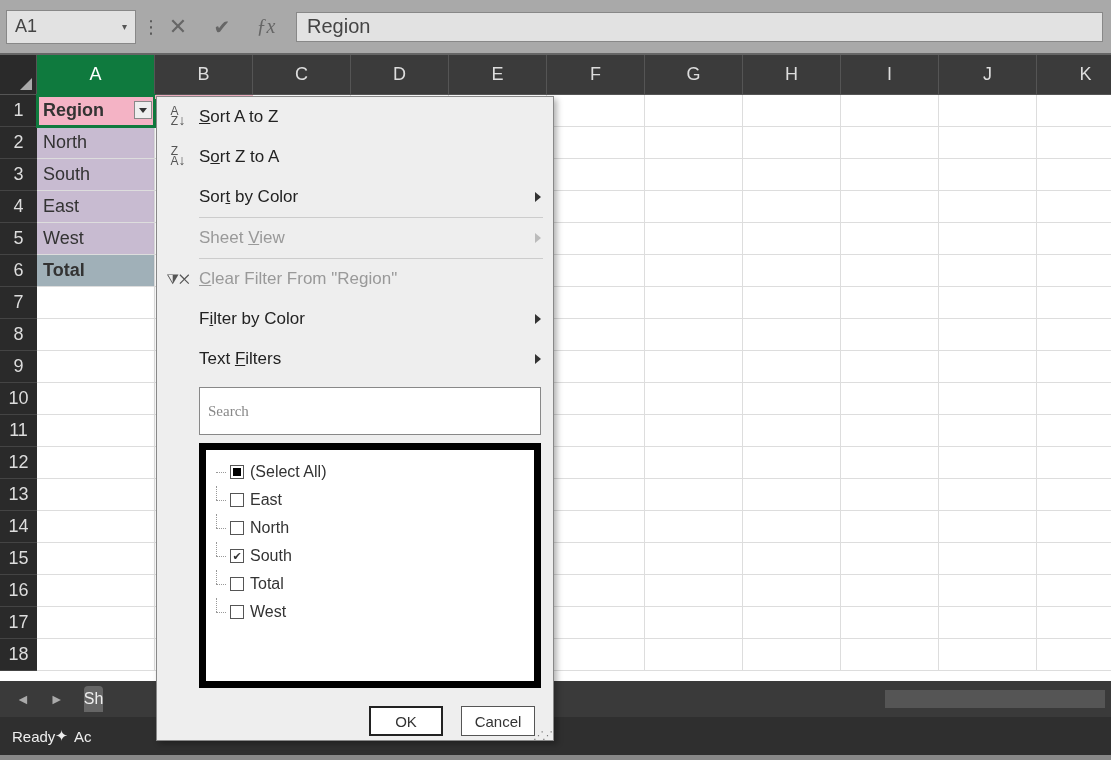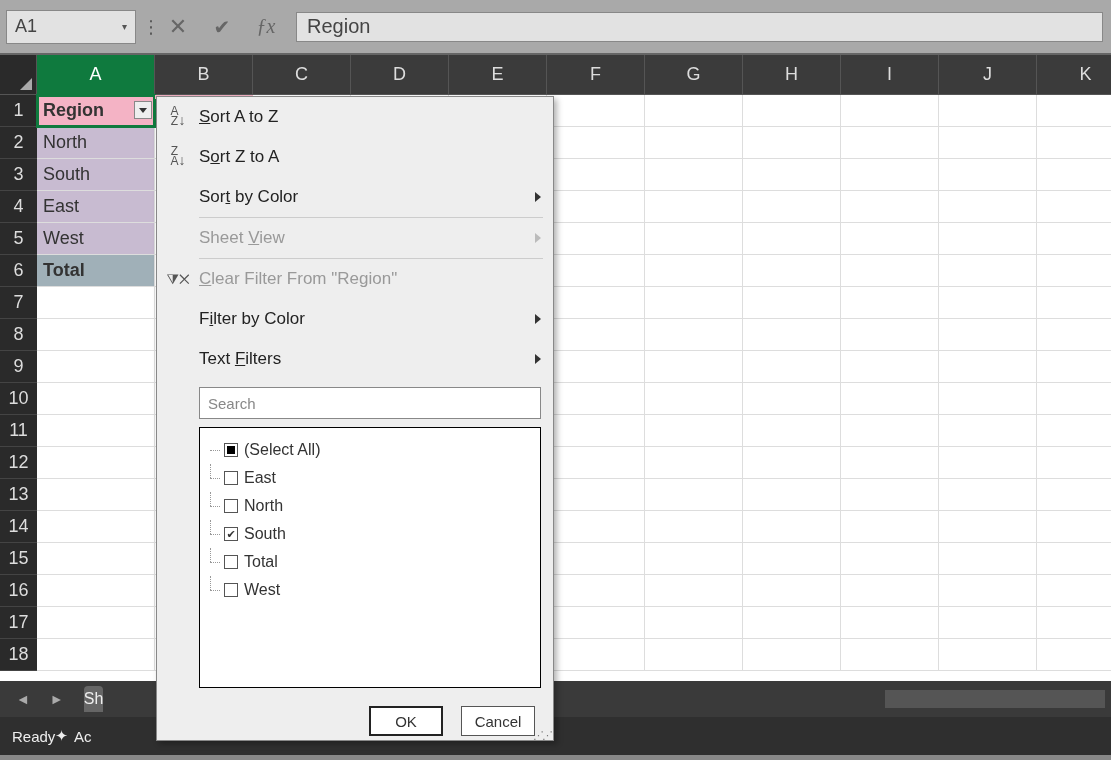--- a/index.html
+++ b/index.html
@@ -192,31 +192,31 @@
   }
   .menu-item.disabled .submenu-arrow { border-left-color:#bbb;}
   .menu-sep {
     height:1px; background:#ccc;
     margin:0 10px 0 42px;
   }
   .search-box-wrap {
     padding:8px 12px 6px 42px;
   }
   .search-box {
-    width:100%; height:32px;
+    width:100%; height:48px;
     border:1px solid #888;
     background:#fff;
     padding:0 8px;
     font-size:15px;
     color:#888;
-    display:flex; align-items:center;
+    display:flex; align-items:center;font-family:Liberation Serif, serif;
   }
   .filter-list {
     margin:2px 12px 8px 42px;
-    border:1px solid #000000;
+    border:7px solid #000000;
     background:#fff;
     flex:1;
     padding:8px 4px;
     overflow:auto;
   }
   .tree-item {
     display:flex; align-items:center;
     height:28px;
     padding-left:20px;
     font-size:16px;

